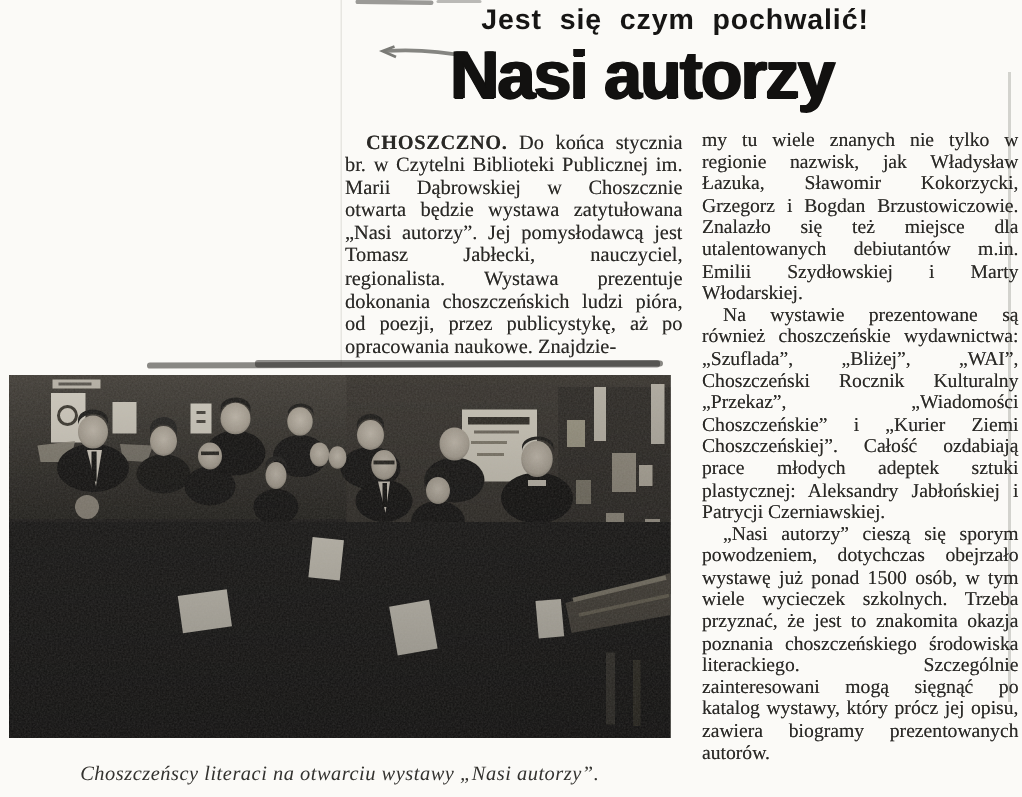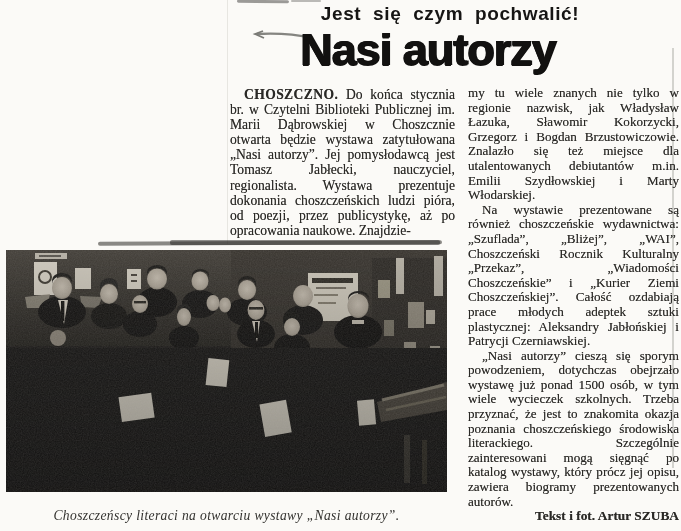--- a/index.html
+++ b/index.html
@@ -85,21 +85,20 @@
   <div class="headline">Nasi autorzy</div>
 
   <div class="col col-left">
     <p class="indent"><span class="lead-word">CHOSZCZNO.</span><span> Do końca stycznia br. w Czytelni Biblioteki Publicznej im. Marii Dąbrowskiej w Choszcznie otwarta będzie wystawa zatytułowana „Nasi autorzy”. Jej pomysłodawcą jest Tomasz Jabłecki, nauczyciel, regionalista. Wystawa prezentuje dokonania choszczeńskich ludzi pióra, od poezji, przez publicystykę, aż po opracowania naukowe. Znajdzie-</span></p>
   </div>
 
   <div class="col col-right">
     <p>my tu wiele znanych nie tylko w regionie nazwisk, jak Władysław Łazuka, Sławomir Kokorzycki, Grzegorz i Bogdan Brzustowiczowie. Znalazło się też miejsce dla utalentowanych debiutantów m.in. Emilii Szydłowskiej i Marty Włodarskiej.</p>
     <p class="indent">Na wystawie prezentowane są również choszczeńskie wydawnictwa: „Szuflada”, „Bliżej”, „WAI”, Choszczeński Rocznik Kulturalny „Przekaz”, „Wiadomości Choszczeńskie” i „Kurier Ziemi Choszczeńskiej”. Całość ozdabiają prace młodych adeptek sztuki plastycznej: Aleksandry Jabłońskiej i Patrycji Czerniawskiej.</p>
     <p class="indent">„Nasi autorzy” cieszą się sporym powodzeniem, dotychczas obejrzało wystawę już ponad 1500 osób, w tym wiele wycieczek szkolnych. Trzeba przyznać, że jest to znakomita okazja poznania choszczeńskiego środowiska literackiego. Szczególnie zainteresowani mogą sięgnąć po katalog wystawy, który prócz jej opisu, zawiera biogramy prezentowanych autorów.</p>
-    <p class="byline">Tekst i fot. Artur SZUBA</p>
   </div>
 
   <div class="photo-wrap">
     <svg width="441" height="242" viewBox="0 0 441 242">
       <defs>
         <filter id="grainF" x="0" y="0" width="100%" height="100%">
           <feTurbulence type="fractalNoise" baseFrequency="0.85" numOctaves="2" stitchTiles="stitch"></feTurbulence>
           <feColorMatrix type="matrix" values="0 0 0 0 0.55  0 0 0 0 0.53  0 0 0 0 0.50  0 0 0 0.55 0"></feColorMatrix>
         </filter>
         <linearGradient id="wallG" x1="0" y1="0" x2="0" y2="1">

